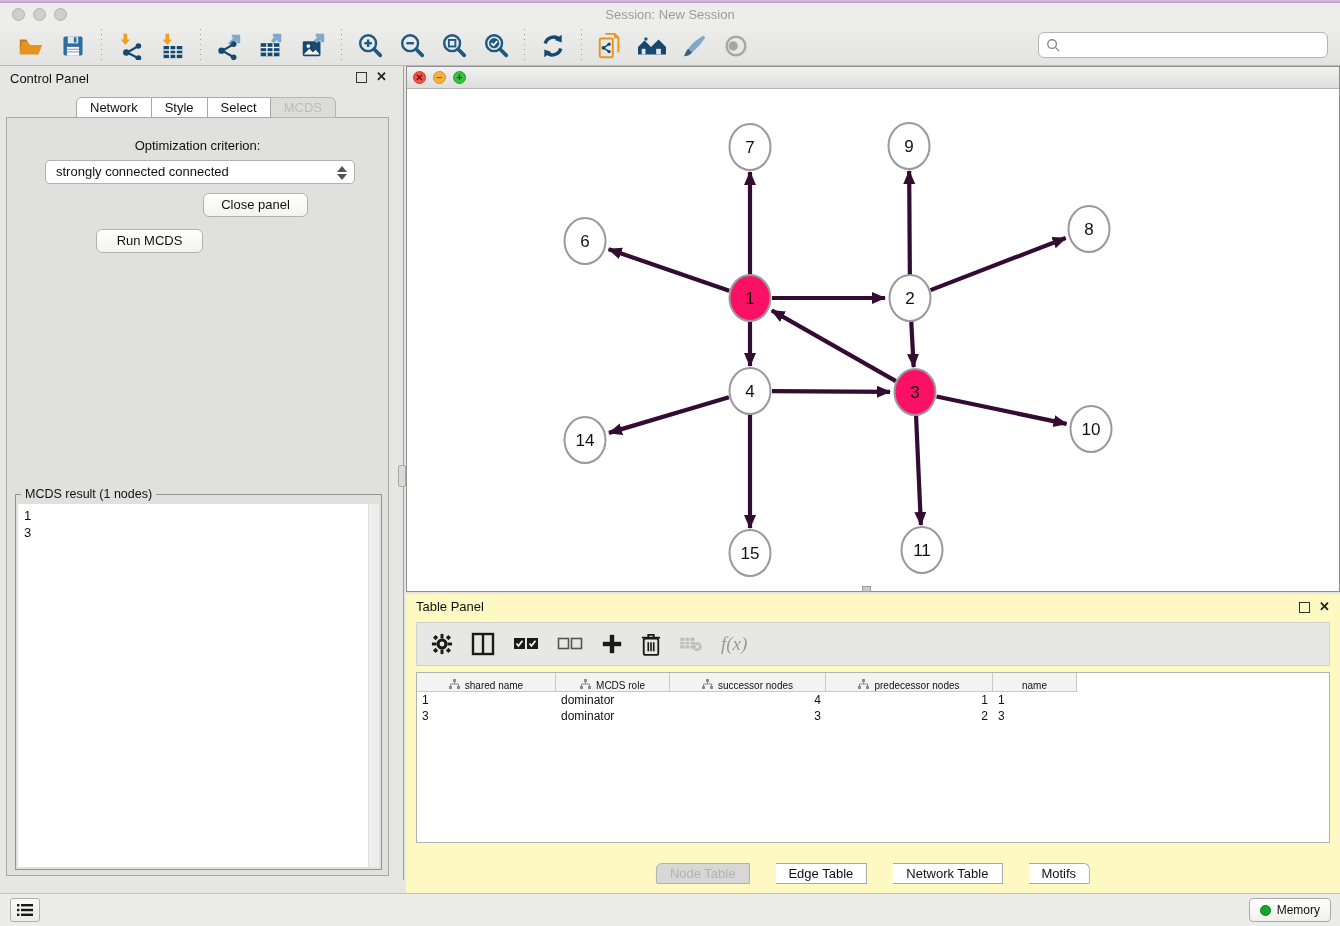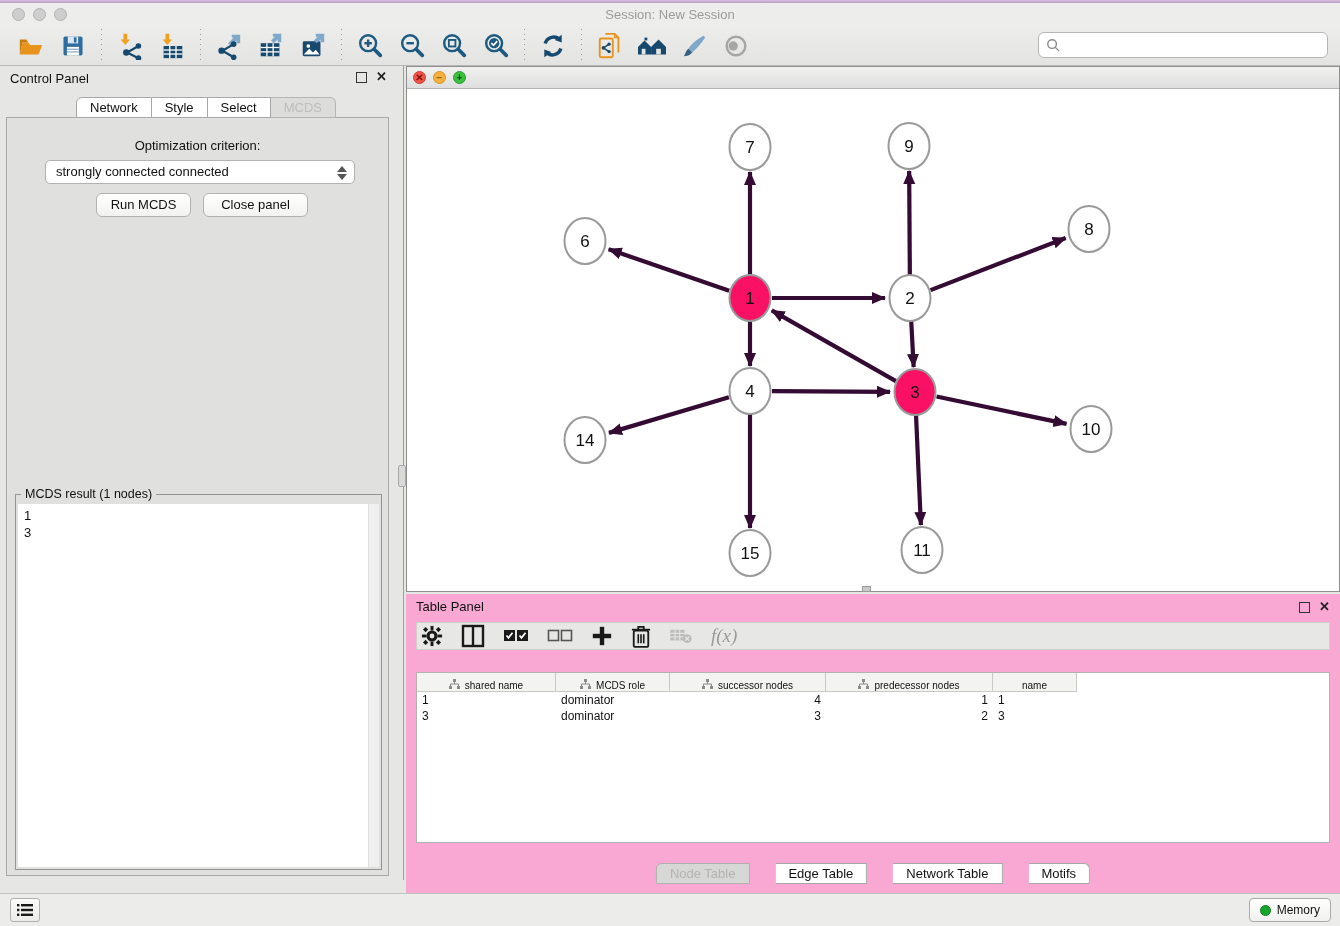--- a/index.html
+++ b/index.html
@@ -44,21 +44,21 @@
   .opt-label { position:absolute; left:0; right:0; top:20px; text-align:center; font-size:13px; color:#111; }
   .criterion { position:absolute; left:38px; top:42px; width:310px; height:24px; background:#fff;
     border:1px solid #b2b2b0; border-radius:5px; font-size:13px; line-height:22px; padding-left:10px; color:#111; }
   .stepper { position:absolute; right:7px; top:4px; width:10px; height:16px; }
   .stepper .up { position:absolute; top:1px; left:0; width:0; height:0;
     border-left:5px solid transparent; border-right:5px solid transparent; border-bottom:6px solid #555; }
   .stepper .dn { position:absolute; bottom:1px; left:0; width:0; height:0;
     border-left:5px solid transparent; border-right:5px solid transparent; border-top:6px solid #555; }
   .cp-btn { position:absolute; top:75px; height:24px; background:linear-gradient(#ffffff,#f2f2f0);
     border:1px solid #b2b2b0; border-radius:6px; font-size:13px; color:#111; text-align:center; }
-  .btn-run { left:89px; width:95px; line-height:22px; }
+  .btn-run { left:89px; width:107px; line-height:22px;margin-top:36px; }
   .btn-close { left:196px; width:105px; line-height:22px; }
   .result-group { position:absolute; left:8px; top:376px; width:367px; height:376px; border:1px solid #949494; }
   .result-legend { position:absolute; top:-8px; left:5px; background:#e0e0de; padding:0 4px; font-size:12.5px; color:#111; }
   .result-area { position:absolute; left:2px; right:2px; top:9px; bottom:2px; background:#fff; overflow:hidden; }
   .result-area pre { font-family:"Liberation Sans", sans-serif; font-size:13px; line-height:17px; padding:3px 6px; color:#111; }
   .result-scroll { position:absolute; right:0; top:0; width:11px; bottom:0; background:#efefef; border-left:1px solid #e0e0e0; }
 
   
   .v-splitter-line { position:absolute; left:403px; top:66px; width:1px; height:814px; background:#9e9e9e; }
   .v-splitter-handle { position:absolute; left:398px; top:465px; width:8px; height:22px;
@@ -74,23 +74,23 @@
   .nlight { width:13px; height:13px; border-radius:50%; font-size:10px; font-weight:bold;
     display:flex; align-items:center; justify-content:center; }
   .nl-red { background:#f2544c; border:1px solid #cf3a32; color:#7e100b; }
   .nl-yellow { background:#f6b13c; border:1px solid #d2922a; color:#8a5d0d; }
   .nl-green { background:#3cbf41; border:1px solid #2c9b31; color:#0d5b11; }
   .net-canvas { position:absolute; left:0; top:22px; }
   .gripper { position:absolute; left:455px; top:519px; width:9px; height:6px;
     background:#c9c9c7; border:1px solid #9a9a9a; }
 
   
-  .table-panel { position:absolute; left:406px; top:594px; width:934px; height:299px; background:#f9a8d4; }
-  .tp-toolbar { position:absolute; left:10px; top:28px; width:914px; height:28px;
-    background:#e7e7e5; border:1px solid #cfcfcd; display:flex; align-items:center; padding-left:4px; gap:18px; }
+  .table-panel { position:absolute; left:406px; top:594px; width:934px; height:299px; background:#fef9c3; }
+  .tp-toolbar { position:absolute; left:10px; top:28px; width:914px; height:44px;
+    background:#e7e7e5; border:1px solid #cfcfcd; display:flex; align-items:center; padding-left:14px; gap:18px; }
   .tp-ico { display:flex; align-items:center; justify-content:center; height:30px; }
   .tablewrap { position:absolute; left:10px; top:78px; width:914px; height:171px; background:#fff; border:1px solid #b2b2b0; overflow:hidden; }
   .thead { display:flex; height:19px; }
   .th { background:#f3f3f2; border-right:1px solid #c9c9c7; border-bottom:1px solid #c9c9c7;
     font-size:10px; color:#111; display:flex; align-items:flex-end; justify-content:center; gap:5px; }
   .trow { display:flex; height:16px; }
   .td { font-size:12px; color:#111; padding:1px 5px 0 5px; white-space:nowrap; overflow:hidden; }
   .td.num { text-align:right; }
   .tp-tabs { position:absolute; left:50%; transform:translateX(-50%); top:269px; display:flex;gap:26px; }
   .tp-tabs .tab { height:21px; line-height:19px; }

